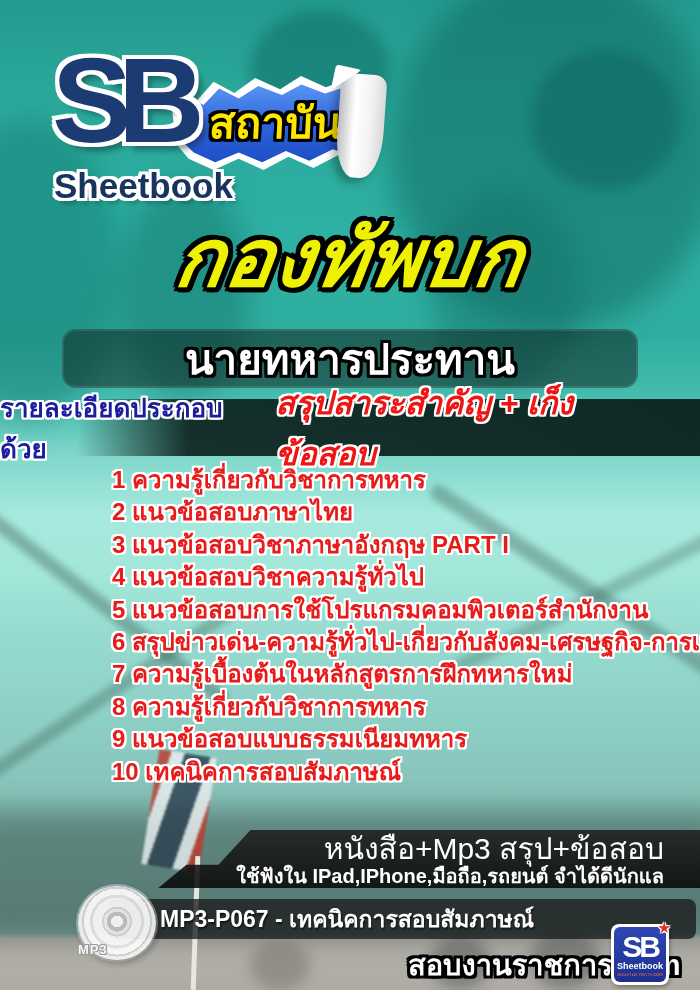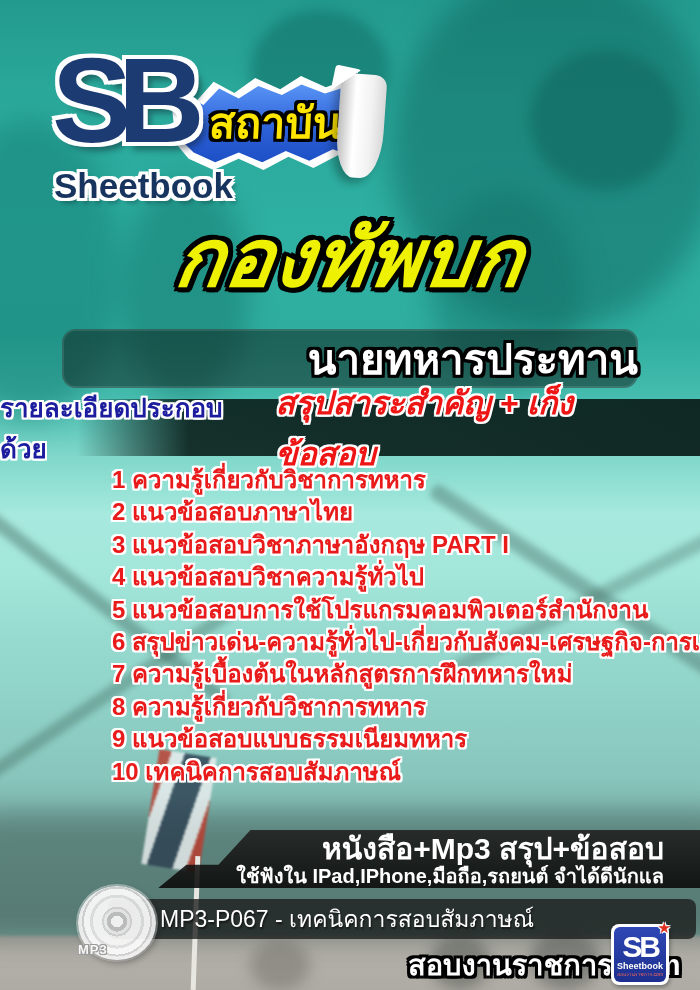--- a/index.html
+++ b/index.html
@@ -48,21 +48,21 @@
   .main-title{position:absolute;left:0;top:213px;width:100%;text-align:center;z-index:3;
     font-size:80px;line-height:92px;font-weight:900;font-style:italic;color:#eef202;
     transform:skewX(-8deg);letter-spacing:1px;
     text-shadow:-4px -4px 0 #000,4px -4px 0 #000,-4px 4px 0 #000,4px 4px 0 #000,
       -5px 0 0 #000,5px 0 0 #000,0 -4px 0 #000,0 5px 0 #000,
       -3px -5px 0 #000,3px 5px 0 #000,5px 3px 0 #000,-5px -3px 0 #000;}
   
   .subtitle-bar{position:absolute;left:62px;top:329px;width:576px;height:59px;z-index:3;
     background:rgba(14,30,27,.52);border-radius:14px;
     box-shadow:inset 0 0 0 2px rgba(255,255,255,.10);
-    display:flex;align-items:center;justify-content:flex-end;}
+    display:flex;align-items:center;justify-content:center;}
   .subtitle-text{font-size:42px;font-weight:900;color:#fff;
     text-shadow:-3px -3px 0 #000,3px -3px 0 #000,-3px 3px 0 #000,3px 3px 0 #000,
       -3px 0 0 #000,3px 0 0 #000,0 -3px 0 #000,0 3px 0 #000;}
   
   .details-bar{position:absolute;left:0;top:399px;width:700px;height:57px;z-index:3;
     background:linear-gradient(90deg,rgba(16,40,36,0) 11%,rgba(16,40,36,.5) 19%,
       rgba(14,36,32,.93) 27%,rgba(12,32,29,.95) 100%);
     display:flex;align-items:center;justify-content:flex-end;gap:11px;padding-right:34px;}
   .details-prefix{font-size:26px;font-weight:900;color:#1c1c9e;
     text-shadow:-2px -2px 0 #fff,2px -2px 0 #fff,-2px 2px 0 #fff,2px 2px 0 #fff,
@@ -73,27 +73,27 @@
   
   .contents{position:absolute;left:112px;top:464px;z-index:3;}
   .content-item{font-size:24px;line-height:32.4px;font-weight:700;color:#e81a1a;white-space:nowrap;
     text-shadow:-2px -2px 0 #fff,2px -2px 0 #fff,-2px 2px 0 #fff,2px 2px 0 #fff,
       -2px 0 0 #fff,2px 0 0 #fff,0 -2px 0 #fff,0 2px 0 #fff;}
   
   .promo{position:absolute;left:150px;top:830px;width:552px;height:58px;z-index:4;
     background:linear-gradient(180deg,rgba(32,32,32,.88),rgba(8,8,8,.88));
     clip-path:polygon(18.2% 0,100% 0,100% 100%,1.5% 100%,6.6% 60%,12.4% 60%);
     display:flex;flex-direction:column;align-items:flex-end;padding:2px 38px 0 0;}
-  .promo-line1{font-size:30px;line-height:34px;font-weight:700;color:#fff;}
+  .promo-line1{font-size:30px;line-height:34px;font-weight:400;color:#fff;}
   .promo-line2{font-size:20px;line-height:21px;font-weight:700;color:#fff;}
   
   .mp3-bar{position:absolute;left:108px;top:899px;width:588px;height:40px;z-index:3;
     background:rgba(28,28,28,.78);border-radius:8px;
     display:flex;align-items:center;padding-left:52px;}
-  .mp3-text{font-size:23px;font-weight:400;color:#fff;text-shadow:1px 2px 2px rgba(0,0,0,.6);}
+  .mp3-text{font-size:23px;font-weight:700;color:#fff;text-shadow:1px 2px 2px rgba(0,0,0,.6);}
   .disc{position:absolute;left:78px;top:886px;width:78px;height:74px;border-radius:50%;z-index:5;opacity:.93;
     background:radial-gradient(circle at 50% 48%, #ffffff 0 6px,#c6c6c6 6px 10px,#f0f0f0 10px 13px,
       #d9d9d9 13px 15px,#fafafa 15px 24px,#e4e4e4 24px 27px,#fdfdfd 27px 33px,#d5d5d5 33px 35px,#f4f4f4 35px);
     box-shadow:2px 3px 7px rgba(0,0,0,.35),0 0 0 2px rgba(255,255,255,.45);}
   .disc-label{position:absolute;left:0;right:0;bottom:3px;text-align:left;
     font-size:13px;font-weight:900;color:#fff;letter-spacing:1px;
     text-shadow:-1px -1px 0 #9a9a9a,1px -1px 0 #9a9a9a,-1px 1px 0 #9a9a9a,1px 1px 0 #9a9a9a;}
   
   .website{position:absolute;left:408px;top:942px;z-index:4;font-size:29px;font-weight:900;color:#fff;
     text-shadow:-3px -3px 0 #000,3px -3px 0 #000,-3px 3px 0 #000,3px 3px 0 #000,

